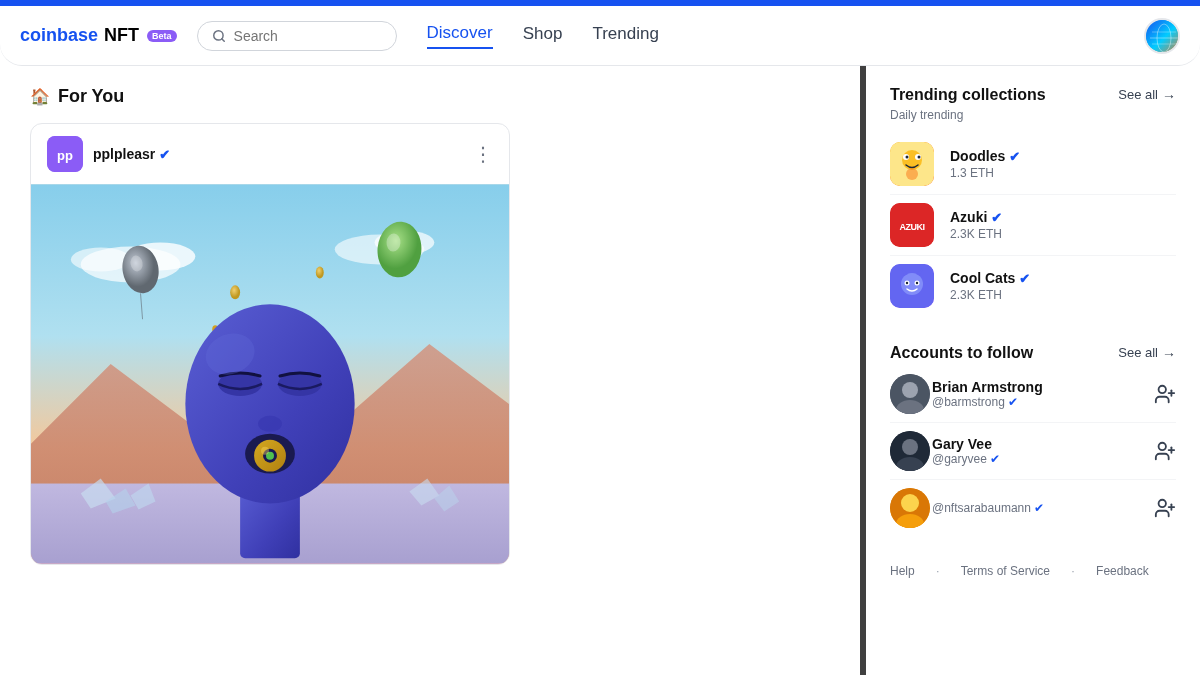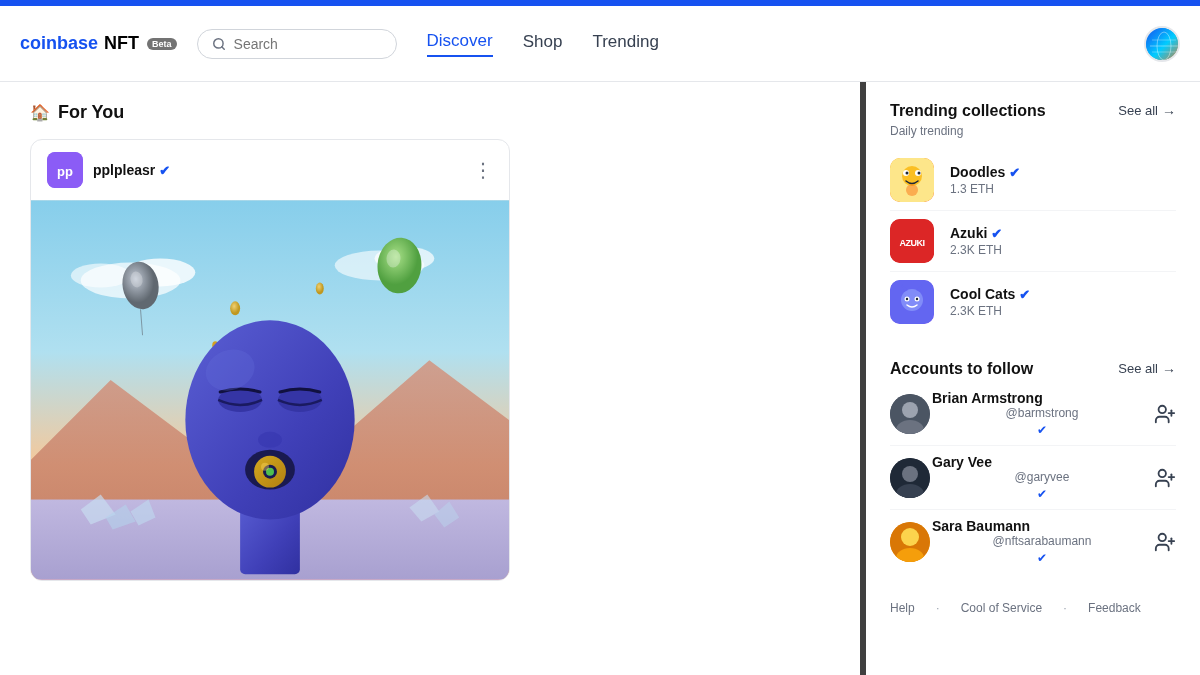--- a/index.html
+++ b/index.html
@@ -12,40 +12,41 @@
       width: 100%;
     }
 
     
     .header {
       display: flex;
       align-items: center;
       padding: 10px 20px;
       border-bottom: 1px solid #e5e7eb;
       gap: 20px;
-      height: 76px;
+      height: 60px;
+      border-radius: 22px;
     }
     .logo-area {
       display: flex;
       align-items: center;
       gap: 6px;
       min-width: 120px;
     }
     .logo-text {
       font-size: 18px;
       font-weight: 700;
       color: #1652f0;
     }
     .logo-nft {
       font-size: 18px;
       font-weight: 700;
       color: #000;
     }
     .beta-badge {
-      background: #737373;
+      background: #8b5cf6;
       color: #fff;
       font-size: 9px;
       font-weight: 600;
       padding: 1px 5px;
       border-radius: 8px;
       margin-left: 2px;
       vertical-align: super;
     }
     .search-wrap {
       display: flex;
@@ -348,21 +349,20 @@
       font-size: 14px;
       font-weight: 600;
       color: #111;
     }
     .account-handle {
       font-size: 12px;
       color: #6b7280;
       display: flex;
       align-items: center;
       gap: 3px;
-      flex-direction: column;
     }
     .follow-btn {
       background: none;
       border: none;
       cursor: pointer;
       font-size: 20px;
       color: #374151;
       display: flex;
       align-items: center;
       justify-content: center;
@@ -712,39 +712,38 @@
         <div class="account-avatar">
           <div class="sb-avatar">
             <svg width="40" height="40" viewBox="0 0 40 40">
               <circle cx="20" cy="20" r="20" fill="#d97706"></circle>
               <circle cx="20" cy="15" r="9" fill="#fcd34d"></circle>
               <ellipse cx="20" cy="36" rx="14" ry="10" fill="#f59e0b"></ellipse>
             </svg>
           </div>
         </div>
         <div class="account-info">
-          <div class="account-name">Sara Baumann</div>
           <div class="account-handle">
             <span>@nftsarabaumann</span>
             <span class="verified">✔</span>
           </div>
         </div>
         <button class="follow-btn">
           <svg width="22" height="22" viewBox="0 0 24 24" fill="none" stroke="#374151" stroke-width="2" stroke-linecap="round" stroke-linejoin="round">
             <path d="M16 21v-2a4 4 0 0 0-4-4H6a4 4 0 0 0-4 4v2"></path>
             <circle cx="9" cy="7" r="4"></circle>
             <line x1="19" y1="8" x2="19" y2="14"></line>
             <line x1="22" y1="11" x2="16" y2="11"></line>
           </svg>
         </button>
       </div>
     </div>
 
     <div class="footer-links">
       <span class="footer-link">Help</span>
       <span class="footer-dot">·</span>
-      <span class="footer-link">Cool of Service</span>
+      <span class="footer-link">Terms of Service</span>
       <span class="footer-dot">·</span>
       <span class="footer-link">Feedback</span>
     </div>
 
   </div>
 </div>
 
 </body></html>

